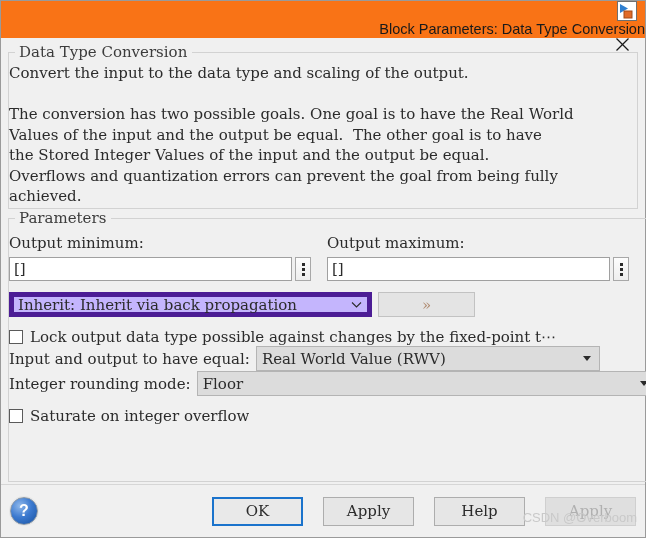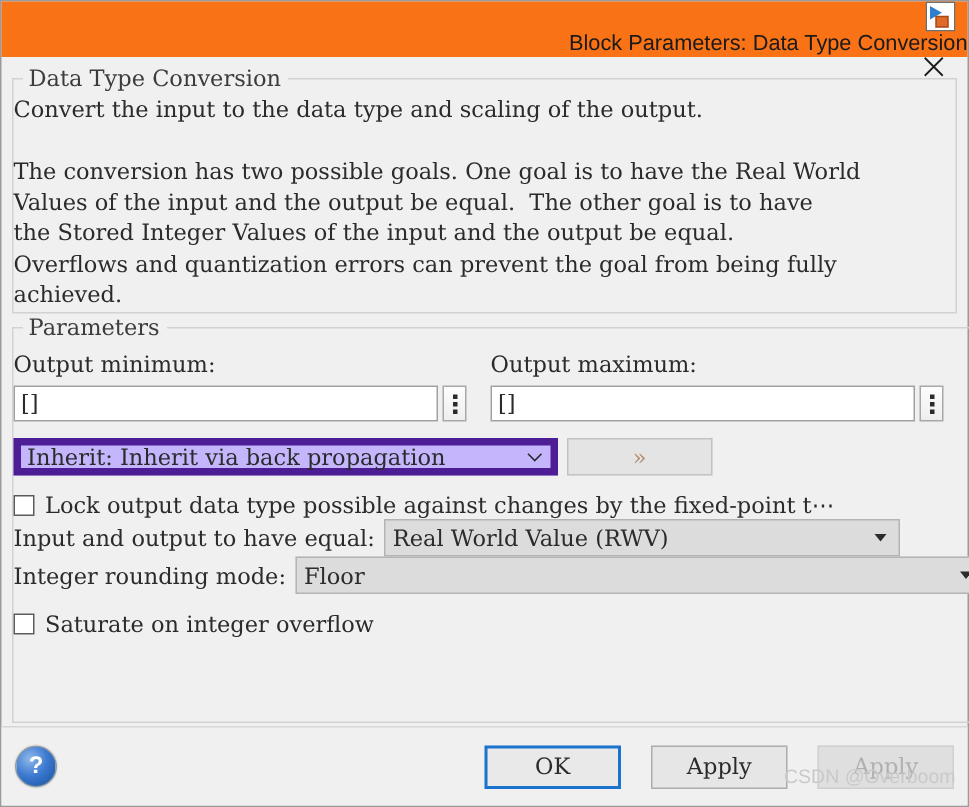--- a/index.html
+++ b/index.html
@@ -440,18 +440,19 @@
       </div>
 
     </fieldset>
   </div>
 
   <div class="footer">
     <div class="help-icon">?</div>
     <div class="btn-row">
       <div class="btn primary">OK</div>
       <div class="btn">Apply</div>
+      <div class="btn">Help</div>
       <div class="btn disabled">Apply</div>
     </div>
     <div class="watermark">CSDN @Overboom</div>
   </div>
 
 </div>
 
 </body></html>

